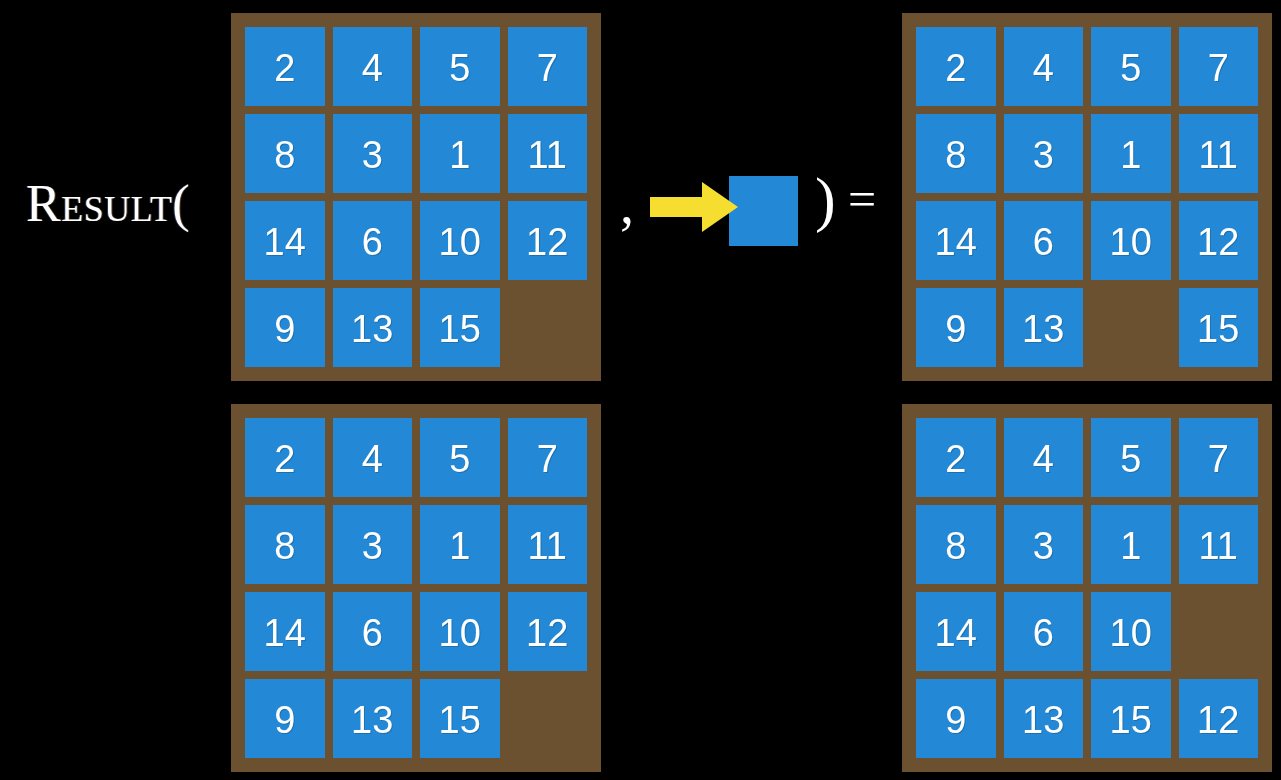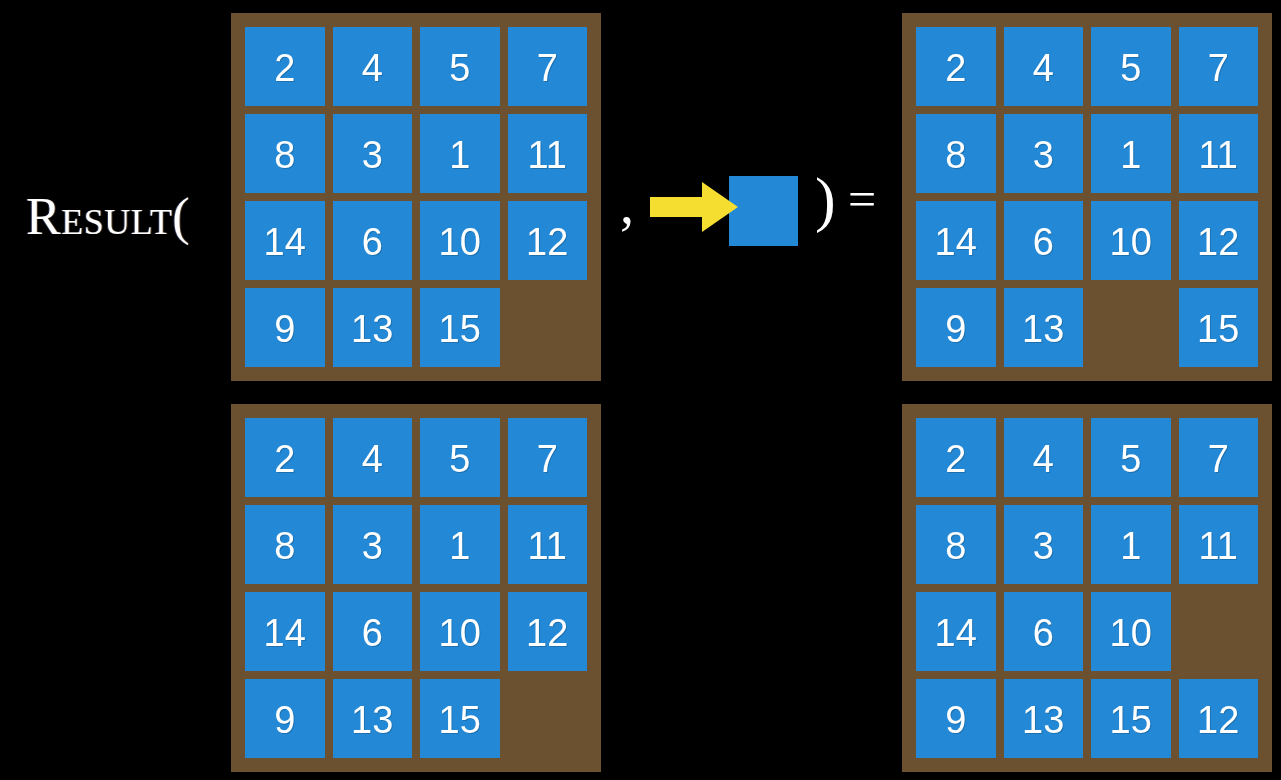--- a/index.html
+++ b/index.html
@@ -39,21 +39,21 @@
     color: #ffffff;
     font-family: "Liberation Serif", serif;
     font-size: 52px;
     line-height: 1;
     font-variant: small-caps;
     font-weight: 400;
     letter-spacing: 0.5px;
     white-space: nowrap;
     text-shadow: 1px 0 0 rgba(150,110,60,0.55), -1px 0 0 rgba(90,120,190,0.45);
   }
-  .row-1 .result-label { top: 191px; }
+  .row-1 .result-label { top: 178px; }
 
   
   .board {
     position: absolute;
     background: #6b5130;
     box-shadow: 2px 2px 3px rgba(0,0,0,0.75);
   }
   .board-left  { left: 231px; width: 370px; }
   .board-right { left: 902px; width: 370px; }
   .row-1 .board { top: 13px;  height: 368px; }

